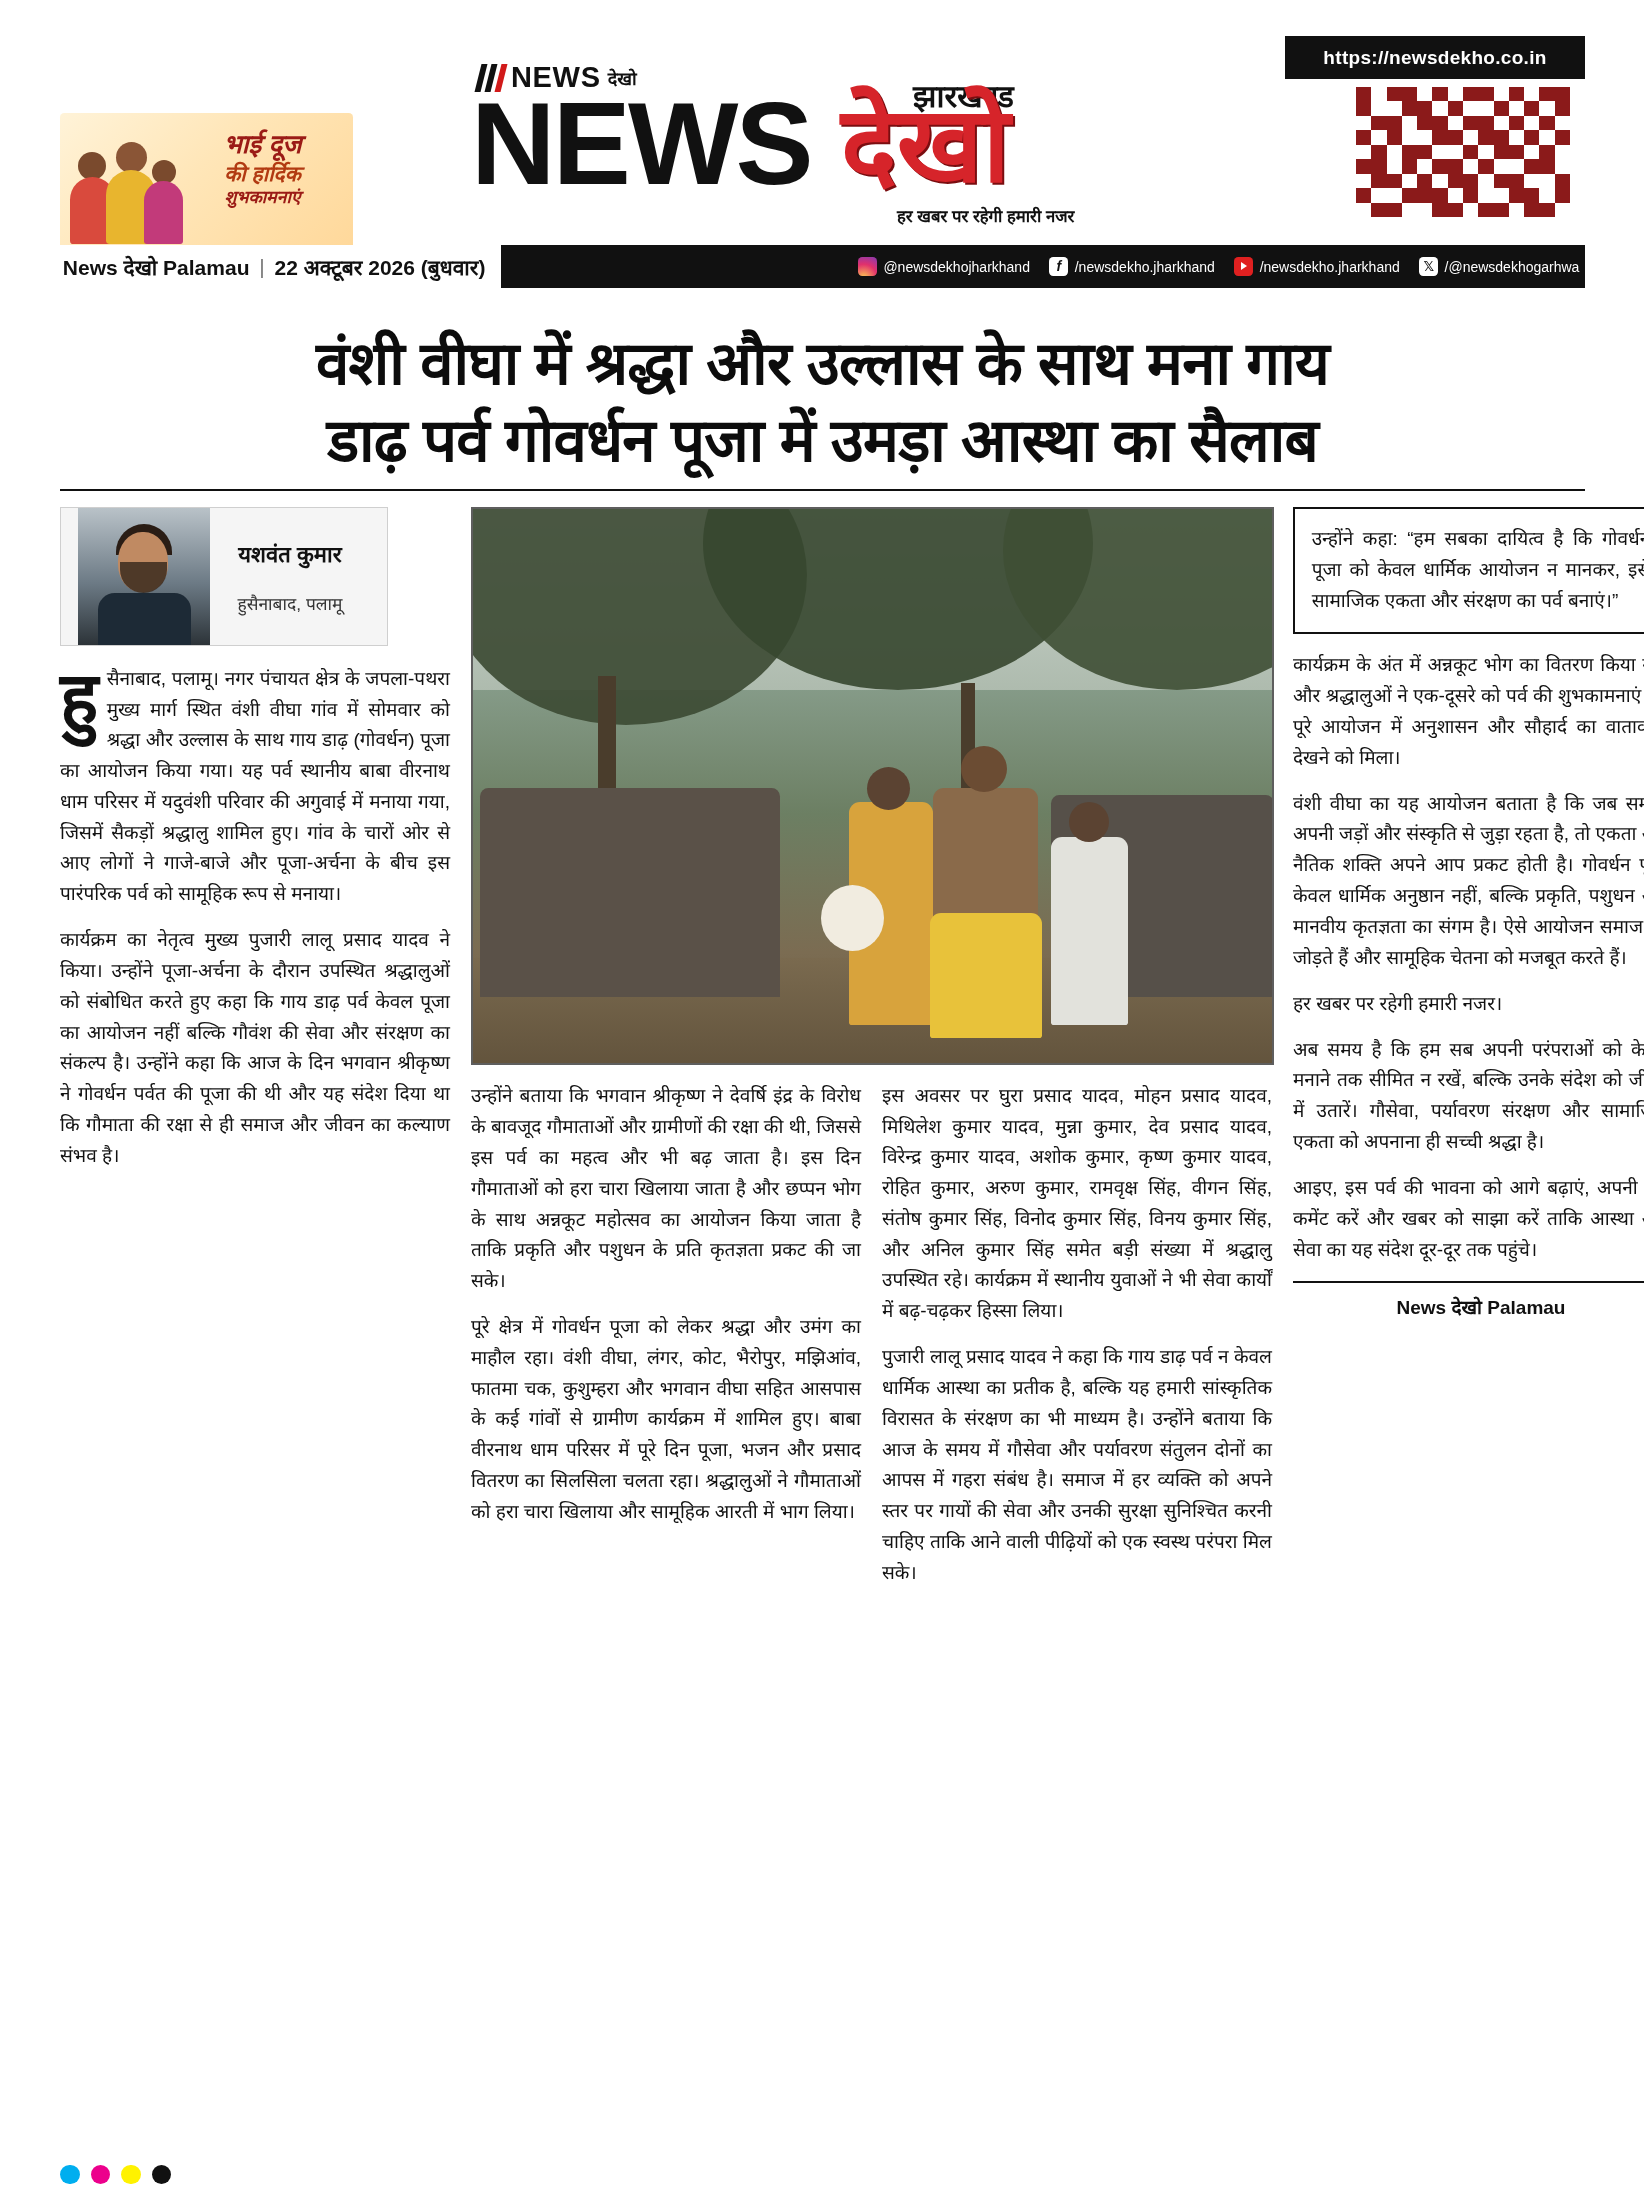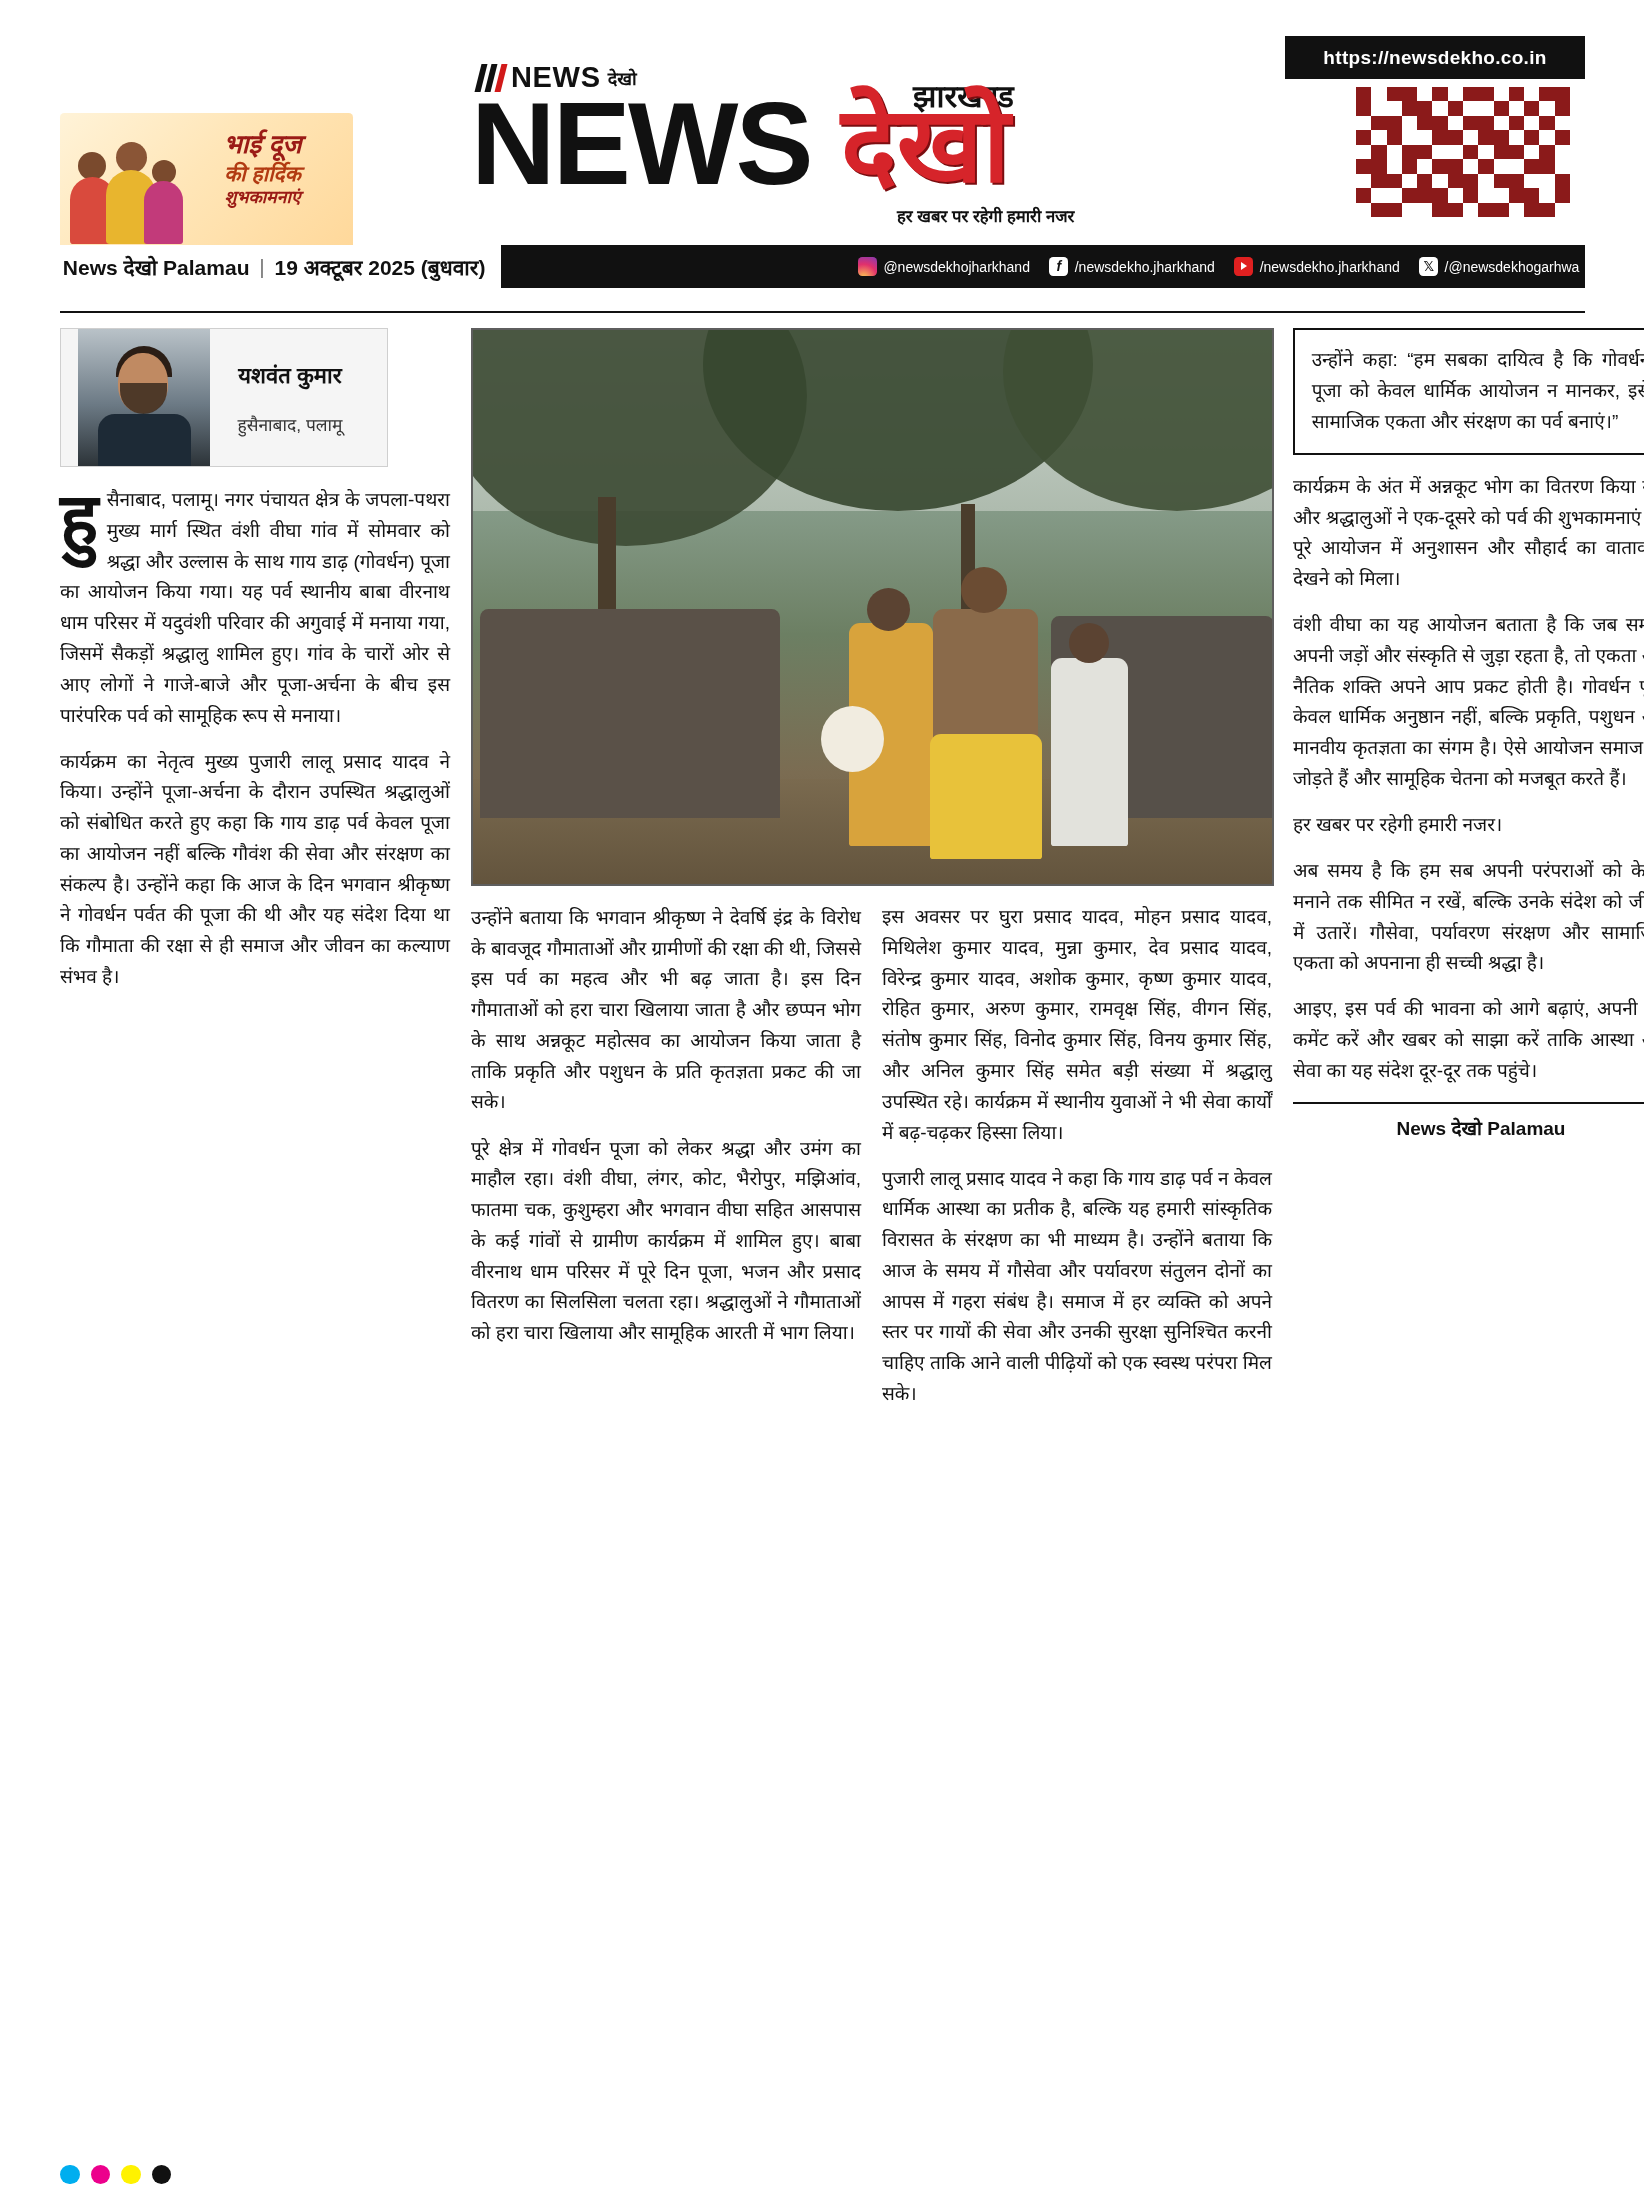--- a/index.html
+++ b/index.html
@@ -388,21 +388,21 @@
           <i style="background:#8b1a1a"></i>
           <i style="background:#8b1a1a"></i>
           <i></i>
       </div>
     </div>
 
     <div class="strip"></div>
     <div class="strip-left">
       <span>News देखो Palamau</span>
       <span class="strip-sep">|</span>
-      <span>19 अक्टूबर 2025 (बुधवार)</span>
+      <span>22 अक्टूबर 2026 (बुधवार)</span>
     </div>
     <div class="strip-right">
       <span class="soc">
         <i class="ic ic-ig"></i>
         <span>@newsdekhojharkhand</span>
       </span>
       <span class="soc">
         <i class="ic ic-fb">f</i>
         <span>/newsdekho.jharkhand</span>
       </span>
@@ -410,20 +410,24 @@
         <i class="ic ic-yt"></i>
         <span>/newsdekho.jharkhand</span>
       </span>
       <span class="soc">
         <i class="ic ic-x">𝕏</i>
         <span>/@newsdekhogarhwa</span>
       </span>
     </div>
   </div>
 
+  <div class="headline">
+    <div>वंशी वीघा में श्रद्धा और उल्लास के साथ मना गाय</div>
+    <div>डाढ़ पर्व गोवर्धन पूजा में उमड़ा आस्था का सैलाब</div>
+  </div>
   <div class="rule"></div>
 
   <div class="content">
 
     <div class="col">
       <div class="reporter">
         <div class="rep-photo">
           <span class="hair"></span>
           <span class="face"></span>
           <span class="beard"></span>

